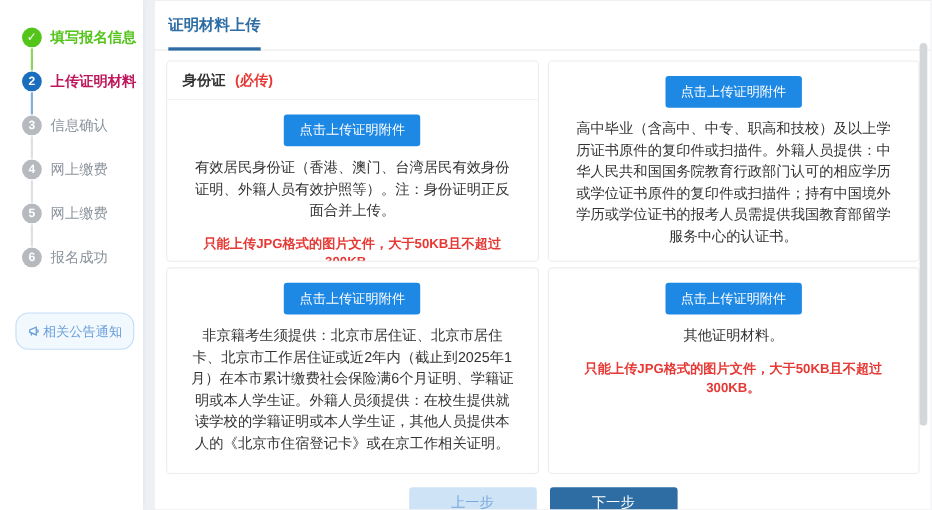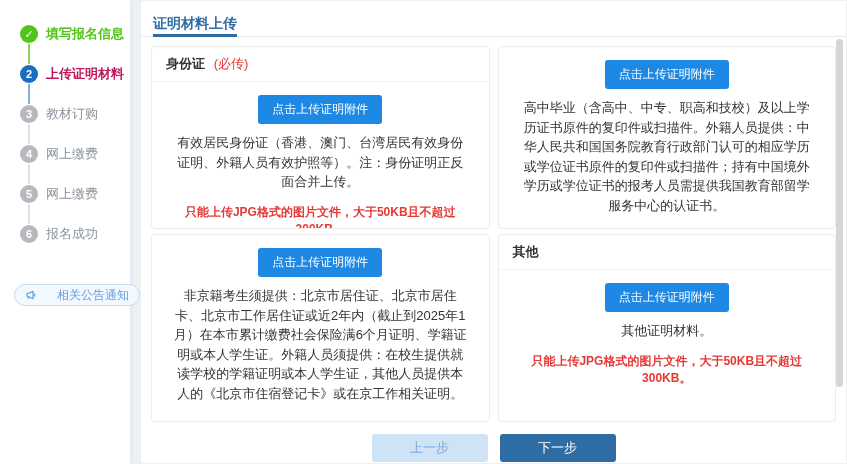--- a/index.html
+++ b/index.html
@@ -35,49 +35,49 @@
   .step.todo .step-label { color:#8b939c; }
   .step:not(:last-child)::after {
     content:""; position:absolute; left:28px; top:30px;
     width:2px; height:20px; background:#dcdfe3;
   }
   .step.line-green::after { background:#8fd45a; }
   .step.line-blue::after  { background:#7fb0de; }
 
   .actions { margin-top:30px; }
   .pill {
-    display:flex; align-items:center; gap:20px; width:fit-content;
-    height:22px; margin:0 0 13px 14px; padding:0 10px;
+    display:flex; align-items:center; gap:2px; width:fit-content;
+    height:34px; margin:0 0 13px 14px; padding:0 10px;
     background:#f1f8fe; border:1px solid #c5ddf5; border-radius:12px;
     color:#6b9fd8; font-size:12px; cursor:pointer; white-space:nowrap;
     font-family:inherit;
   }
   .pill svg { flex-shrink:0; }
 
   
   .card {
     position:relative; flex:1; margin-left:10px; background:#fff;
     border:1px solid #f0f0f0; overflow:hidden;
   }
   .main-header { padding:13px 12px 0; border-bottom:1px solid #e9e9e9; }
   .title {
     display:inline-block; color:#2e6da4; font-size:14px; font-weight:bold;
-    padding-bottom:1px; border-bottom:3px solid #2e6da4; margin-bottom:-1px;
+    padding-bottom:11px; border-bottom:3px solid #2e6da4; margin-bottom:-1px;
   }
 
   .grid {
     display:grid; grid-template-columns:1fr 1fr; grid-template-rows:183px 188px;
     gap:5px 8px; padding:9px 10px 0;
   }
   .panel { border:1px solid #ececec; border-radius:4px; background:#fff; overflow:hidden; }
   .panel-head {
     padding:8px 14px; border-bottom:1px solid #f2f2f2;
     font-size:13px; font-weight:bold; color:#333;
   }
-  .required { color:#e53935; margin-left:5px; font-weight:normal; font-size:13px; }
+  .required { color:#e53935; margin-left:5px; font-weight:bold; font-size:13px; }
   .panel-body { padding:13px 20px 0; text-align:center; }
   .upload {
     background:#1e88e5; color:#fff; border:none; border-radius:3px;
     font-size:12px; padding:6px 14px; margin-bottom:9px; cursor:pointer;
     font-family:Liberation Mono, monospace;
   }
   .desc { font-size:13px; color:#333; line-height:1.5; margin-bottom:4px; }
   .note { font-size:12px; color:#e53935; font-weight:bold; margin-top:12px; }
 
   .footer { display:flex; justify-content:center; gap:12px; margin-top:12px; }
@@ -101,21 +101,21 @@
     <li class="step done line-green">
       <span class="circle">✓</span>
       <span class="step-label">填写报名信息</span>
     </li>
     <li class="step current line-blue">
       <span class="circle">2</span>
       <span class="step-label">上传证明材料</span>
     </li>
     <li class="step todo">
       <span class="circle">3</span>
-      <span class="step-label">教材订购</span>
+      <span class="step-label">信息确认</span>
     </li>
     <li class="step todo">
       <span class="circle">4</span>
       <span class="step-label">网上缴费</span>
     </li>
     <li class="step todo">
       <span class="circle">5</span>
       <span class="step-label">网上缴费</span>
     </li>
     <li class="step todo">
@@ -164,23 +164,20 @@
 
     <section class="panel">
       <div class="panel-body">
         <button class="upload">点击上传证明附件</button>
         <p class="desc">非京籍考生须提供：北京市居住证、北京市居住卡、北京市工作居住证或近2年内（截止到2025年1月）在本市累计缴费社会保险满6个月证明、学籍证明或本人学生证。外籍人员须提供：在校生提供就读学校的学籍证明或本人学生证，其他人员提供本人的《北京市住宿登记卡》或在京工作相关证明。</p>
         
       </div>
     </section>
 
     <section class="panel">
-      <div class="panel-head">
-        <span>其他</span>
-      </div>
       <div class="panel-body">
         <button class="upload">点击上传证明附件</button>
         <p class="desc">其他证明材料。</p>
         <p class="note">只能上传JPG格式的图片文件，大于50KB且不超过300KB。</p>
       </div>
     </section>
   </div>
 
   <div class="footer">
     <button class="btn prev">上一步</button>

